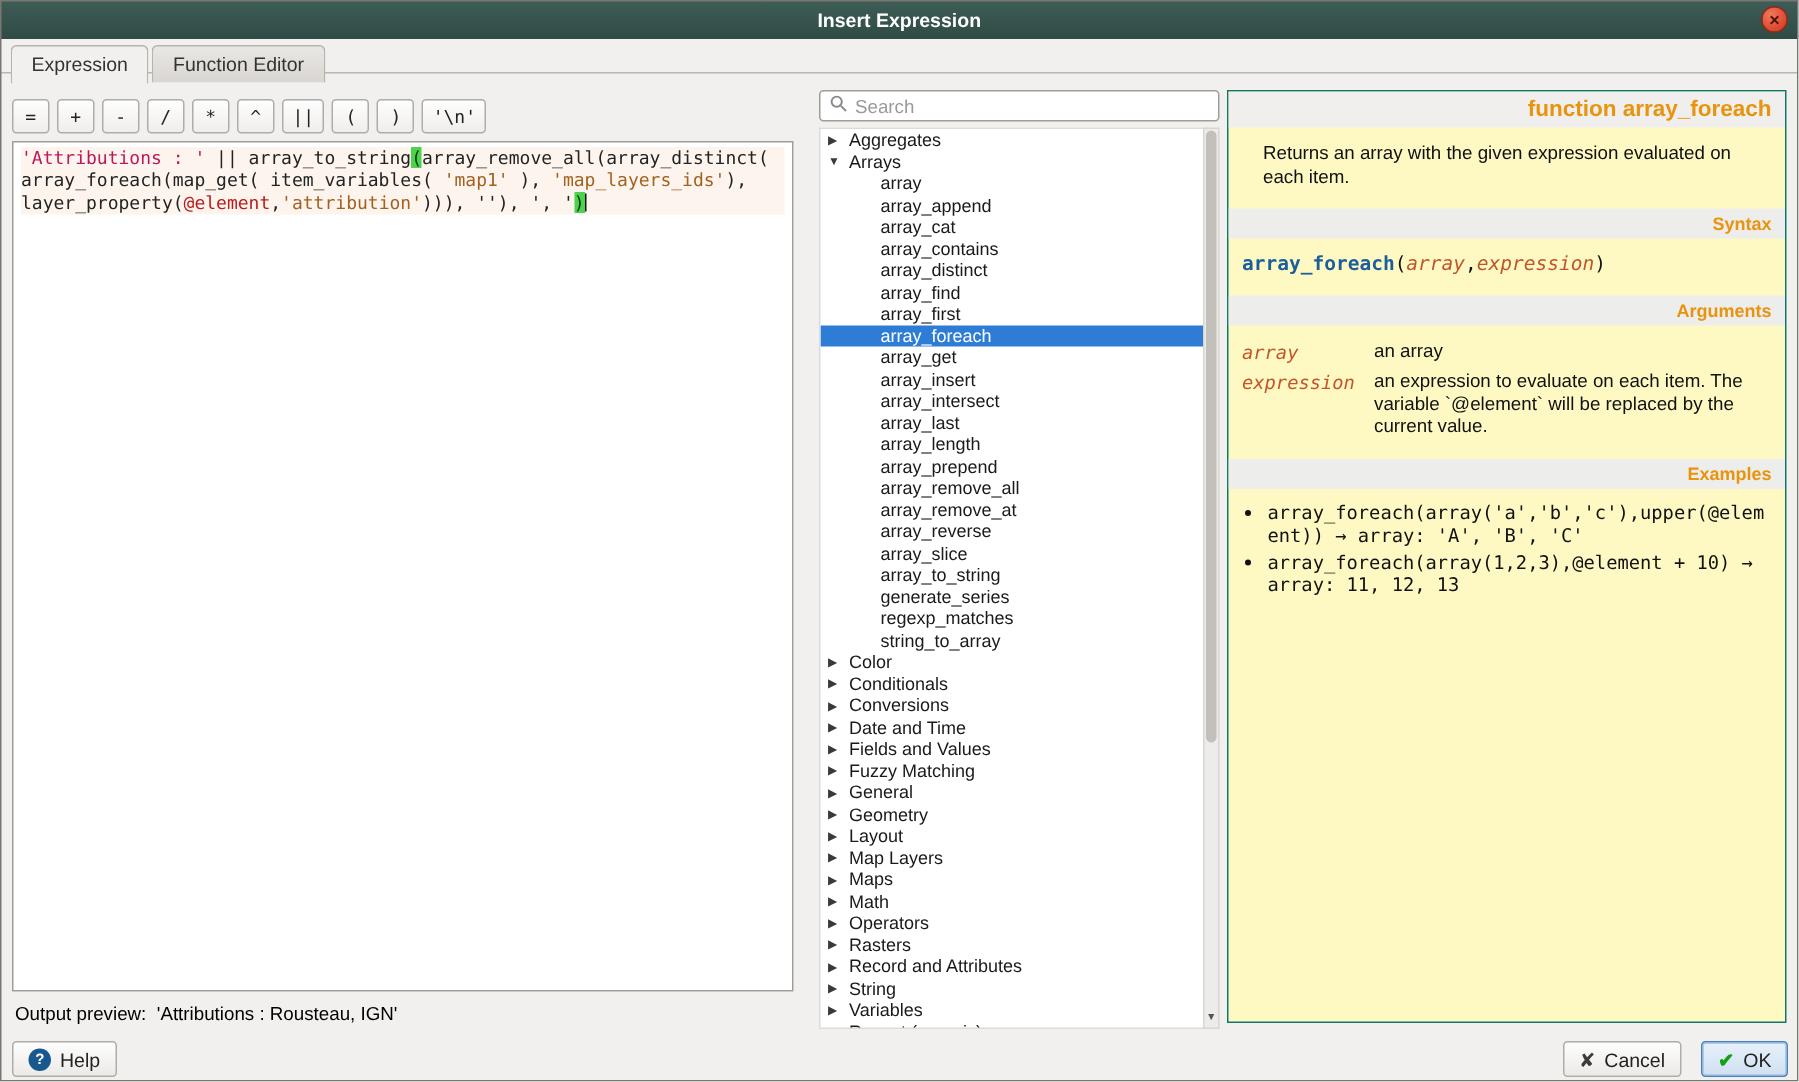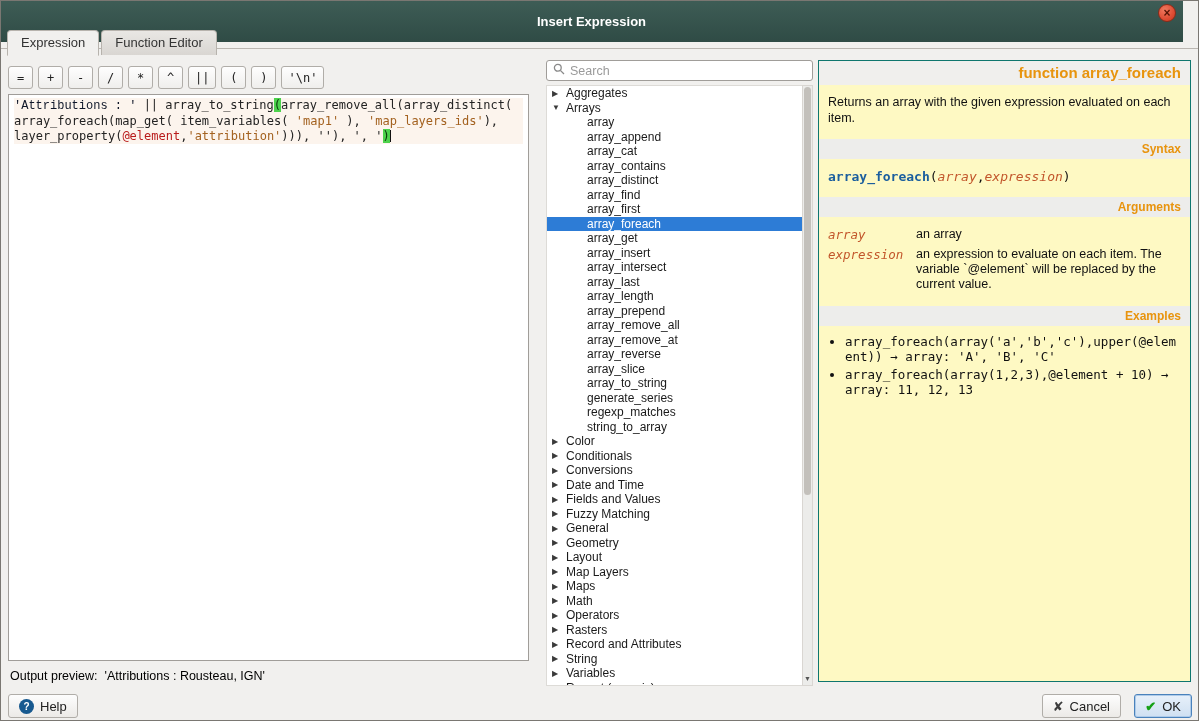--- a/index.html
+++ b/index.html
@@ -6,21 +6,21 @@
   html, body { width: 1199px; height: 721px; }
   body {
     font-family: "Liberation Sans", "DejaVu Sans", sans-serif;
     font-size: 13px; color: #1a1a1a;
     background: #f1f0ee; position: relative; overflow: hidden;
   }
   .frame { position:absolute; inset:0; border:1px solid #7a7772; pointer-events:none; z-index:50; }
 
   
   .titlebar {
-    position:absolute; top:0; left:0; right:16px; height:42px;
+    position:absolute; top:0; left:0; right:0; height:26px;
     background: linear-gradient(#3e5d56, #2f4b45);
     display:flex; align-items:center; justify-content:center;
     color:#fff; font-weight:bold; font-size:13px;
   }
   .close-btn {
     position:absolute; right:7px; top:4px; width:18px; height:18px; border-radius:50%;
     background: radial-gradient(circle at 35% 30%, #f0795f, #de4c33 60%, #c23a22);
     border:1px solid #8d2a18; color:#551305; font-size:12px; line-height:16px; text-align:center;
     cursor: default;
   }
@@ -43,21 +43,21 @@
     font-family:"DejaVu Sans Mono", monospace; font-size:12px; color:#222;
   }
 
   
   .editor {
     position:absolute; left:8px; top:94px; width:521px; height:567px;
     background:#fff; border:1px solid #a09d99; padding:3px 5px;
     font-family:"DejaVu Sans Mono", monospace; font-size:12px; line-height:15px;
   }
   .code-line { white-space:pre; background:#fcf4ed; }
-  .tk-sb { color:#0f172a;font-family:Liberation Mono, monospace; }
+  .tk-sb { color:#be185d; }
   .tk-so { color:#a3611f; }
   .tk-fn { color:#232323; }
   .tk-op { color:#232323; }
   .tk-var { color:#b91c1c; }
   .tk-pm { background:#4cd24c; color:#0a380a; }
   .caret { display:inline-block; width:1px; height:12px; background:#111; vertical-align:-2px; }
 
   .output { position:absolute; left:10px; top:669px; font-size:12.5px; color:#000000; }
   .out-val { margin-left:7px; }
 
@@ -84,21 +84,21 @@
   .vsb .thumb { position:absolute; left:1px; right:1px; top:1px; height:408px; background:#c3c0bb; border-radius:4px; }
   .vsb .down { position:absolute; bottom:0; left:0; right:0; height:13px; text-align:center; font-size:7px; line-height:13px; color:#555; }
 
   
   .help {
     position:absolute; left:818px; top:60px; width:373px; height:622px;
     background:#fef9c3; border:1px solid #0f766e; overflow:hidden; font-size:12.5px;
   }
   .hband { background:#ededeb; text-align:right; padding:3px 9px; color:#e8940e; font-weight:bold; font-size:12px; }
   .htitle { font-size:15px; padding:3px 9px 4px; background:#f0efed; }
-  .hbody { padding:9px 9px 13px; line-height:16px; color:#111; }
+  .hbody { padding:9px 23px 13px; line-height:16px; color:#111; }
   .syntax { padding:10px 9px 13px; font-family:"DejaVu Sans Mono", monospace; font-size:13px; color:#111; }
   .sy-fn { color:#1b5e9e; font-weight:bold; }
   .sy-arg { color:#c2562b; font-style:italic; }
   .args { padding:10px 9px 14px; display:grid; grid-template-columns:88px 1fr; row-gap:5px; }
   .arg-name { color:#c2562b; font-style:italic; font-family:"DejaVu Sans Mono", monospace; font-size:12.5px; }
   .arg-desc { font-size:12.5px; color:#111; line-height:15px; }
   ul.examples { margin:8px 8px 8px 26px; }
   ul.examples li { font-family:"DejaVu Sans Mono", monospace; font-size:12.5px; color:#111; margin-bottom:3px; word-break:break-all; line-height:15px; }
 
   

